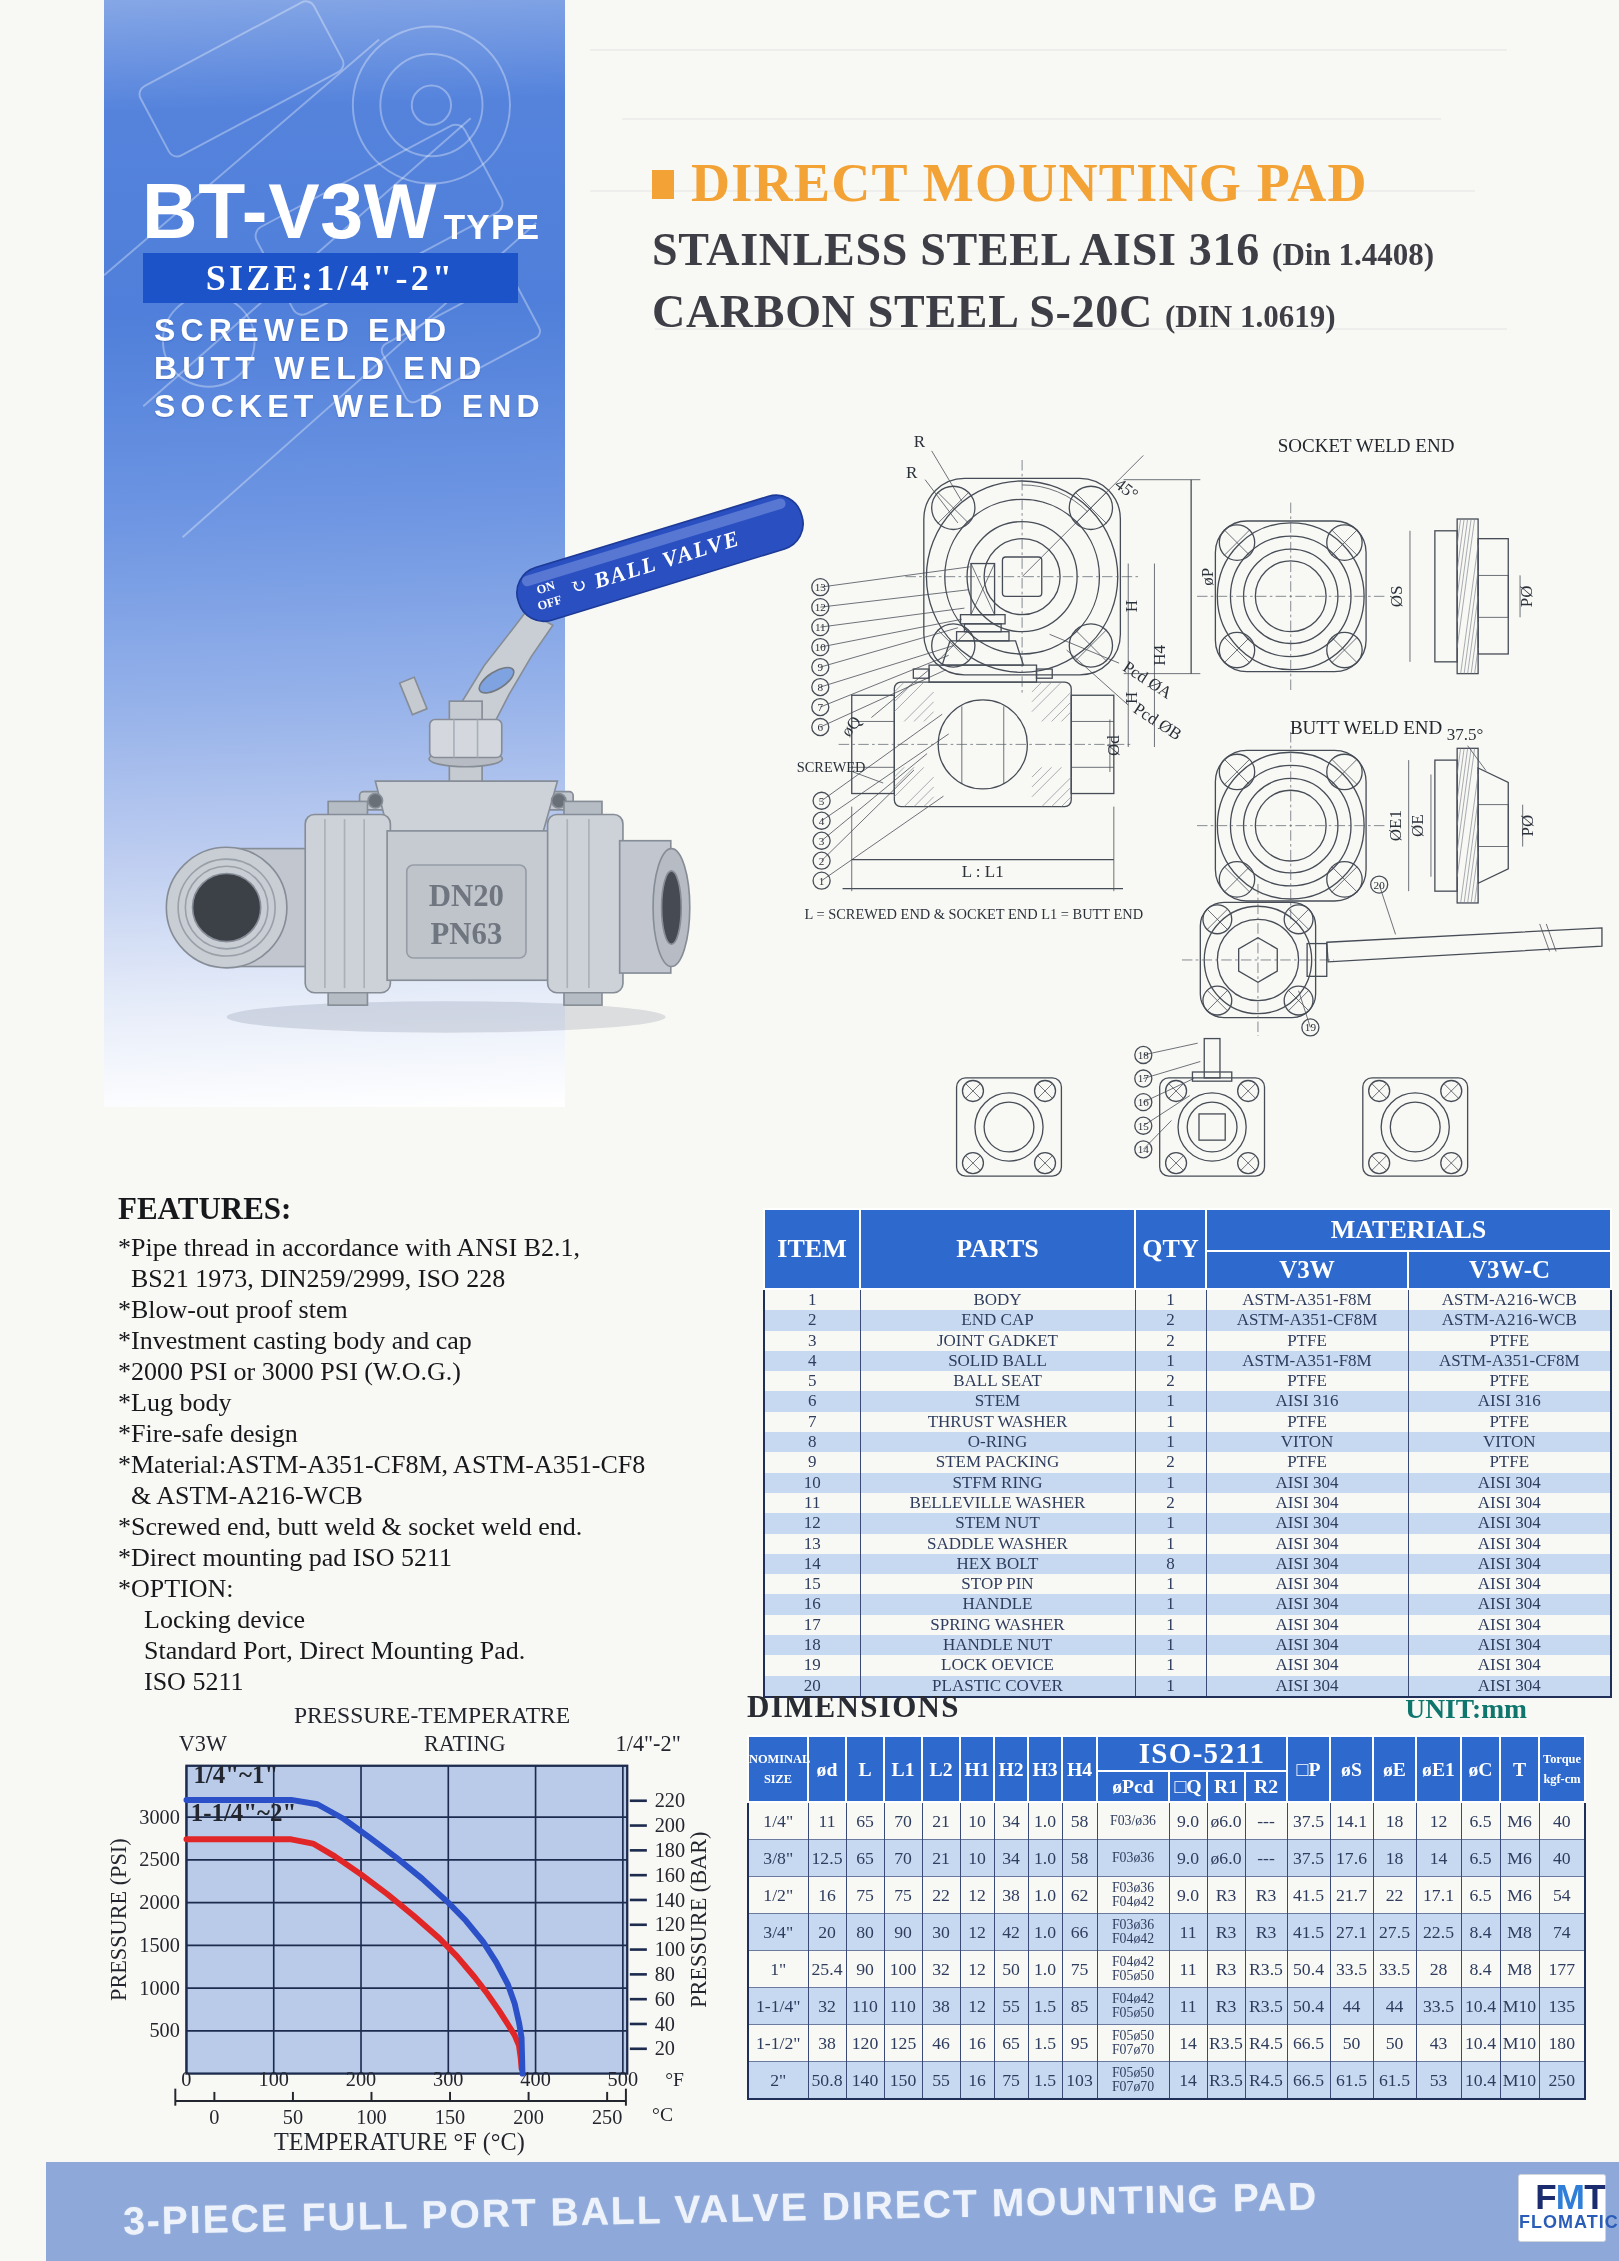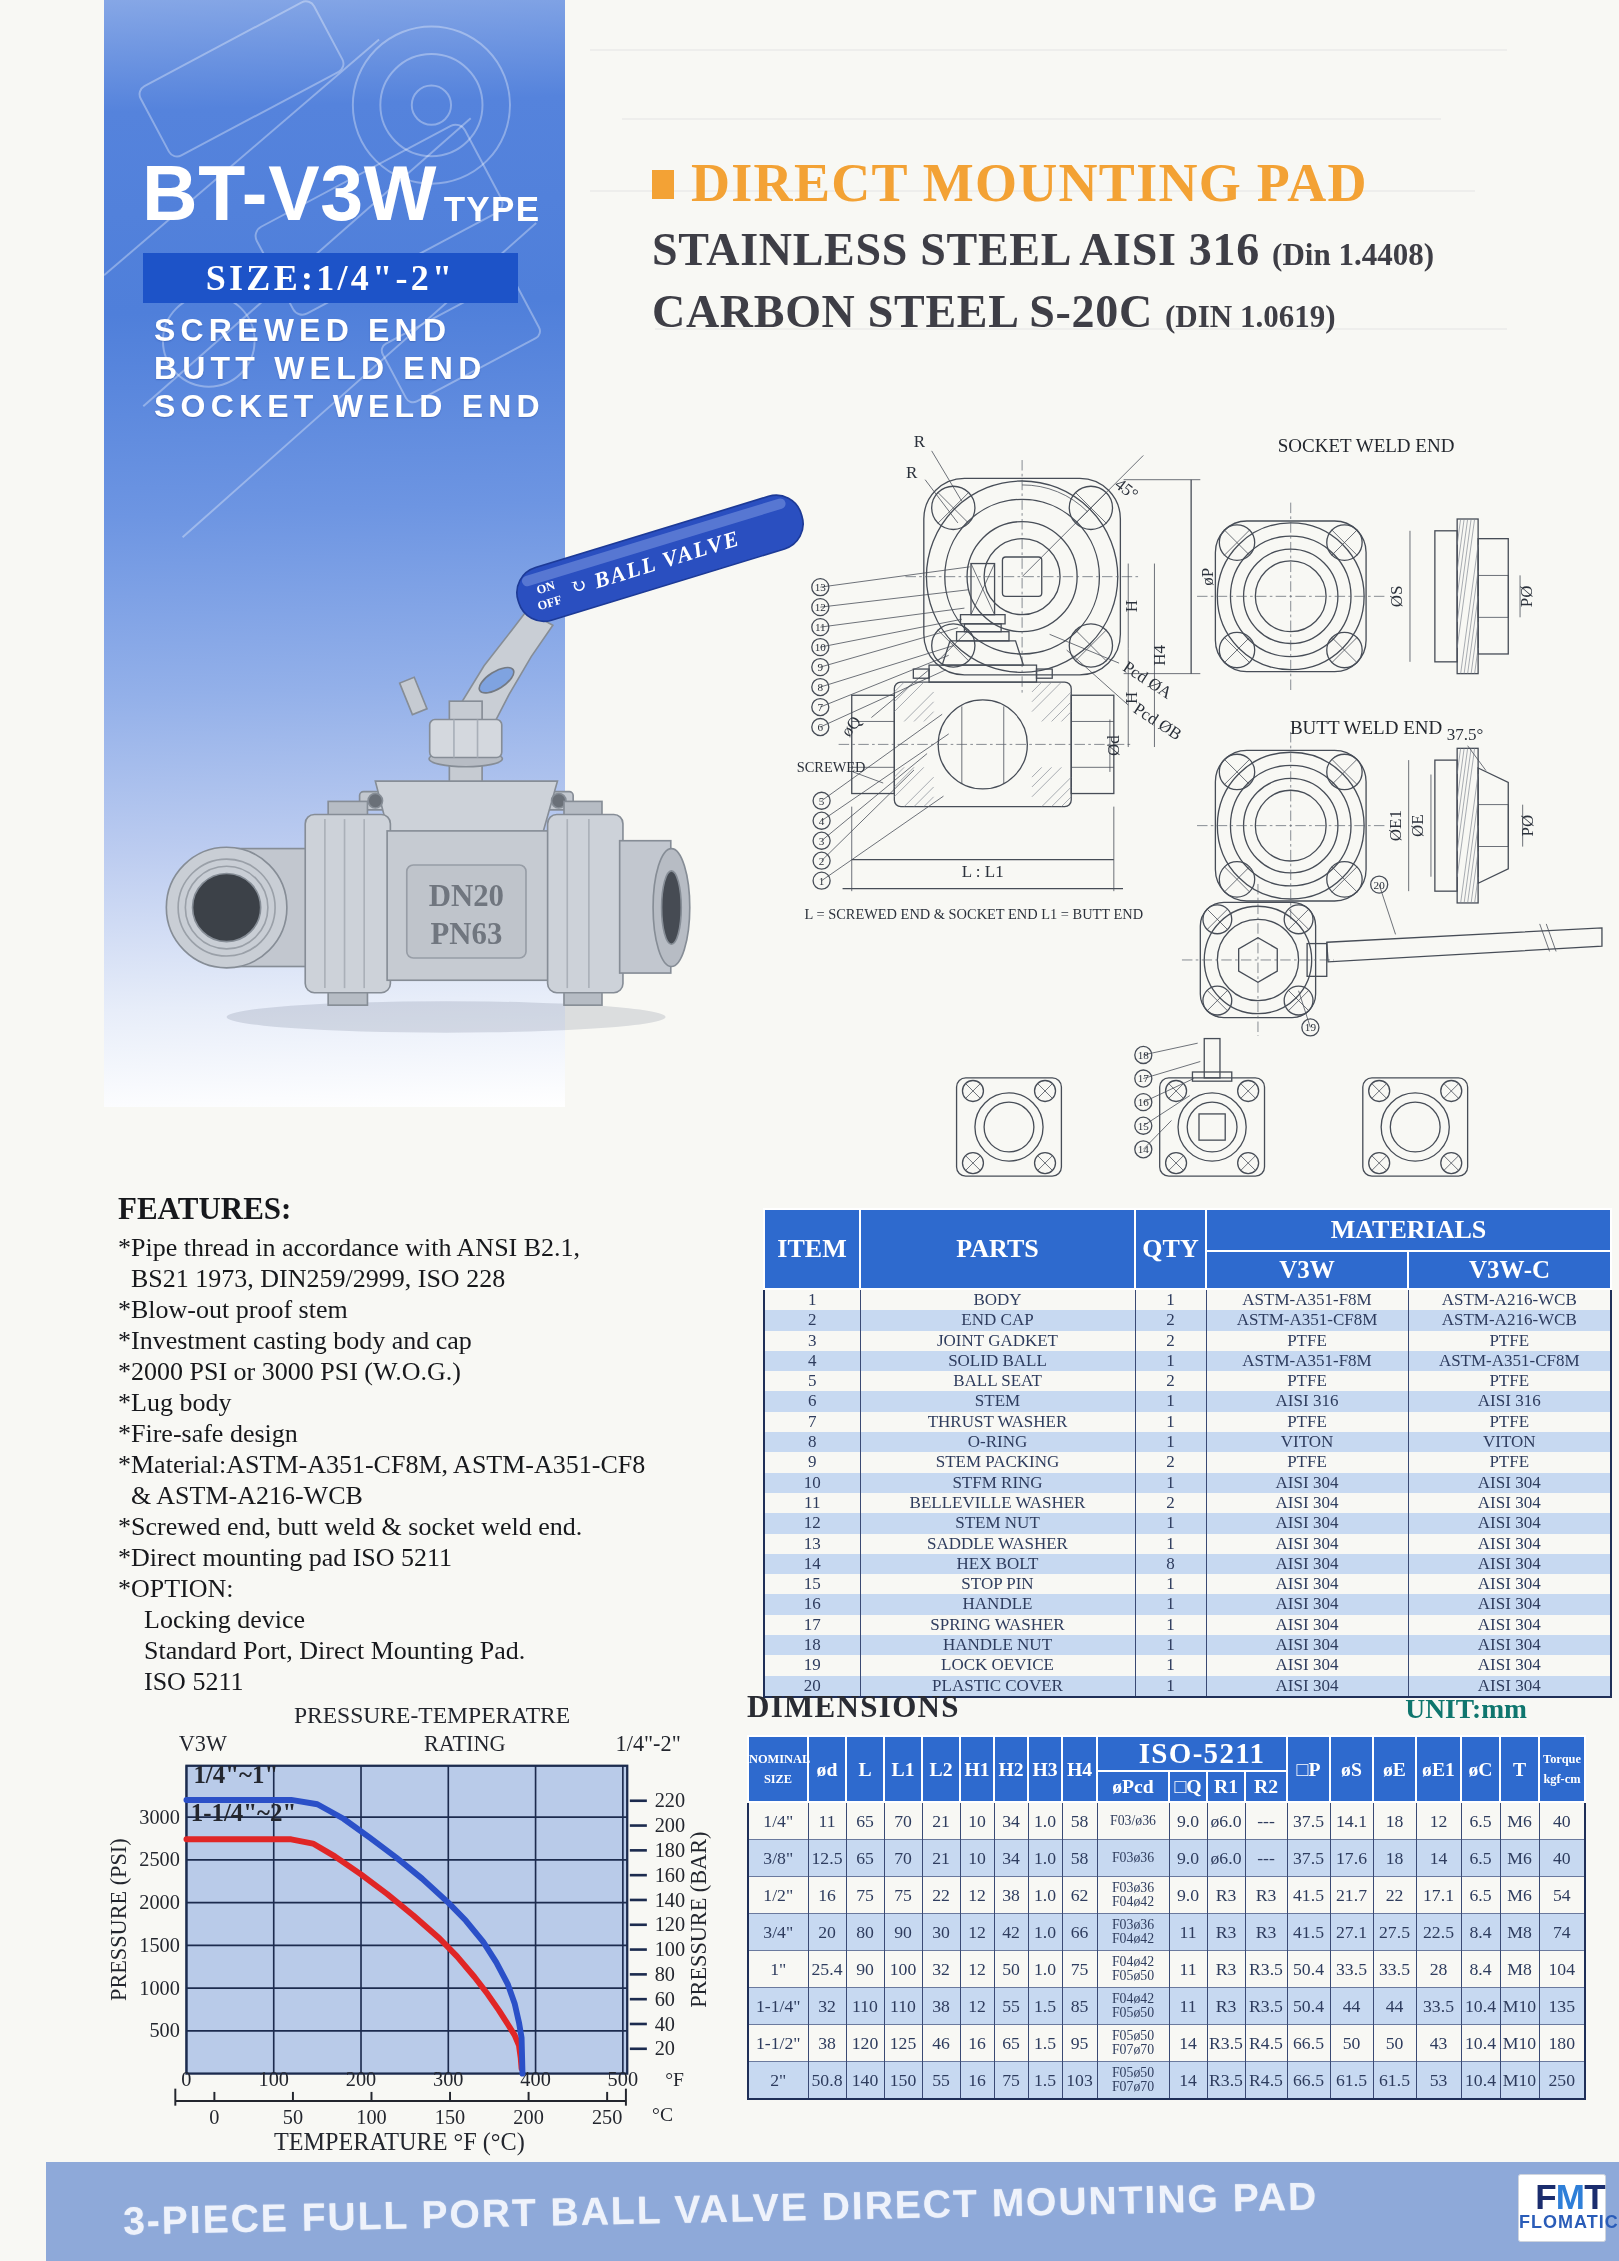--- a/index.html
+++ b/index.html
@@ -8,21 +8,21 @@
     background:#f8f8f4;
     font-family:"Liberation Serif","DejaVu Serif",serif;
   }
   .abs{position:absolute;}
   
   #left-panel{
     left:104px;top:0;width:461px;height:1107px;
     background:linear-gradient(178deg,#86a7e6 0%,#5583dc 10%,#4f7fda 28%,#6d95e2 46%,#93b0e9 62%,#bcccf0 76%,#e7edf9 90%,#ffffff 100%);
   }
   #panel-deco{left:0;top:0;}
-  #model-row{left:38px;top:159px;display:flex;align-items:flex-end;color:#fff;
+  #model-row{left:38px;top:177px;display:flex;align-items:flex-end;color:#fff;
     font-family:"Liberation Sans","DejaVu Sans",sans-serif;font-weight:bold;justify-content:flex-end;}
   #model-row .model{font-size:77px;line-height:68px;letter-spacing:0.7px;}
   #model-row .suffix{font-size:35px;line-height:35px;margin-left:6.6px;margin-bottom:1.3px;letter-spacing:1.3px;}
   #size-box{left:39px;top:253px;width:375px;height:50px;background:#1d53c8;
     color:#fff;font-weight:bold;font-size:36px;line-height:50px;text-align:center;letter-spacing:3.3px;}
   #end-types{left:50px;top:311px;color:#fff;
     font-family:"Liberation Sans","DejaVu Sans",sans-serif;font-weight:bold;
     font-size:32px;line-height:38px;letter-spacing:5.2px;text-shadow:0 0.7px 1.3px rgba(30,60,140,.35);}
   
   #header-right{left:652px;top:152px;width:930px;}
@@ -866,21 +866,21 @@
 F05ø50</td>
           <td>11</td>
           <td>R3</td>
           <td>R3.5</td>
           <td>50.4</td>
           <td>33.5</td>
           <td>33.5</td>
           <td>28</td>
           <td>8.4</td>
           <td>M8</td>
-          <td>104</td>
+          <td>177</td>
         </tr>
         <tr class="stripe">
           <td>1-1/4"</td>
           <td>32</td>
           <td>110</td>
           <td>110</td>
           <td>38</td>
           <td>12</td>
           <td>55</td>
           <td>1.5</td>

